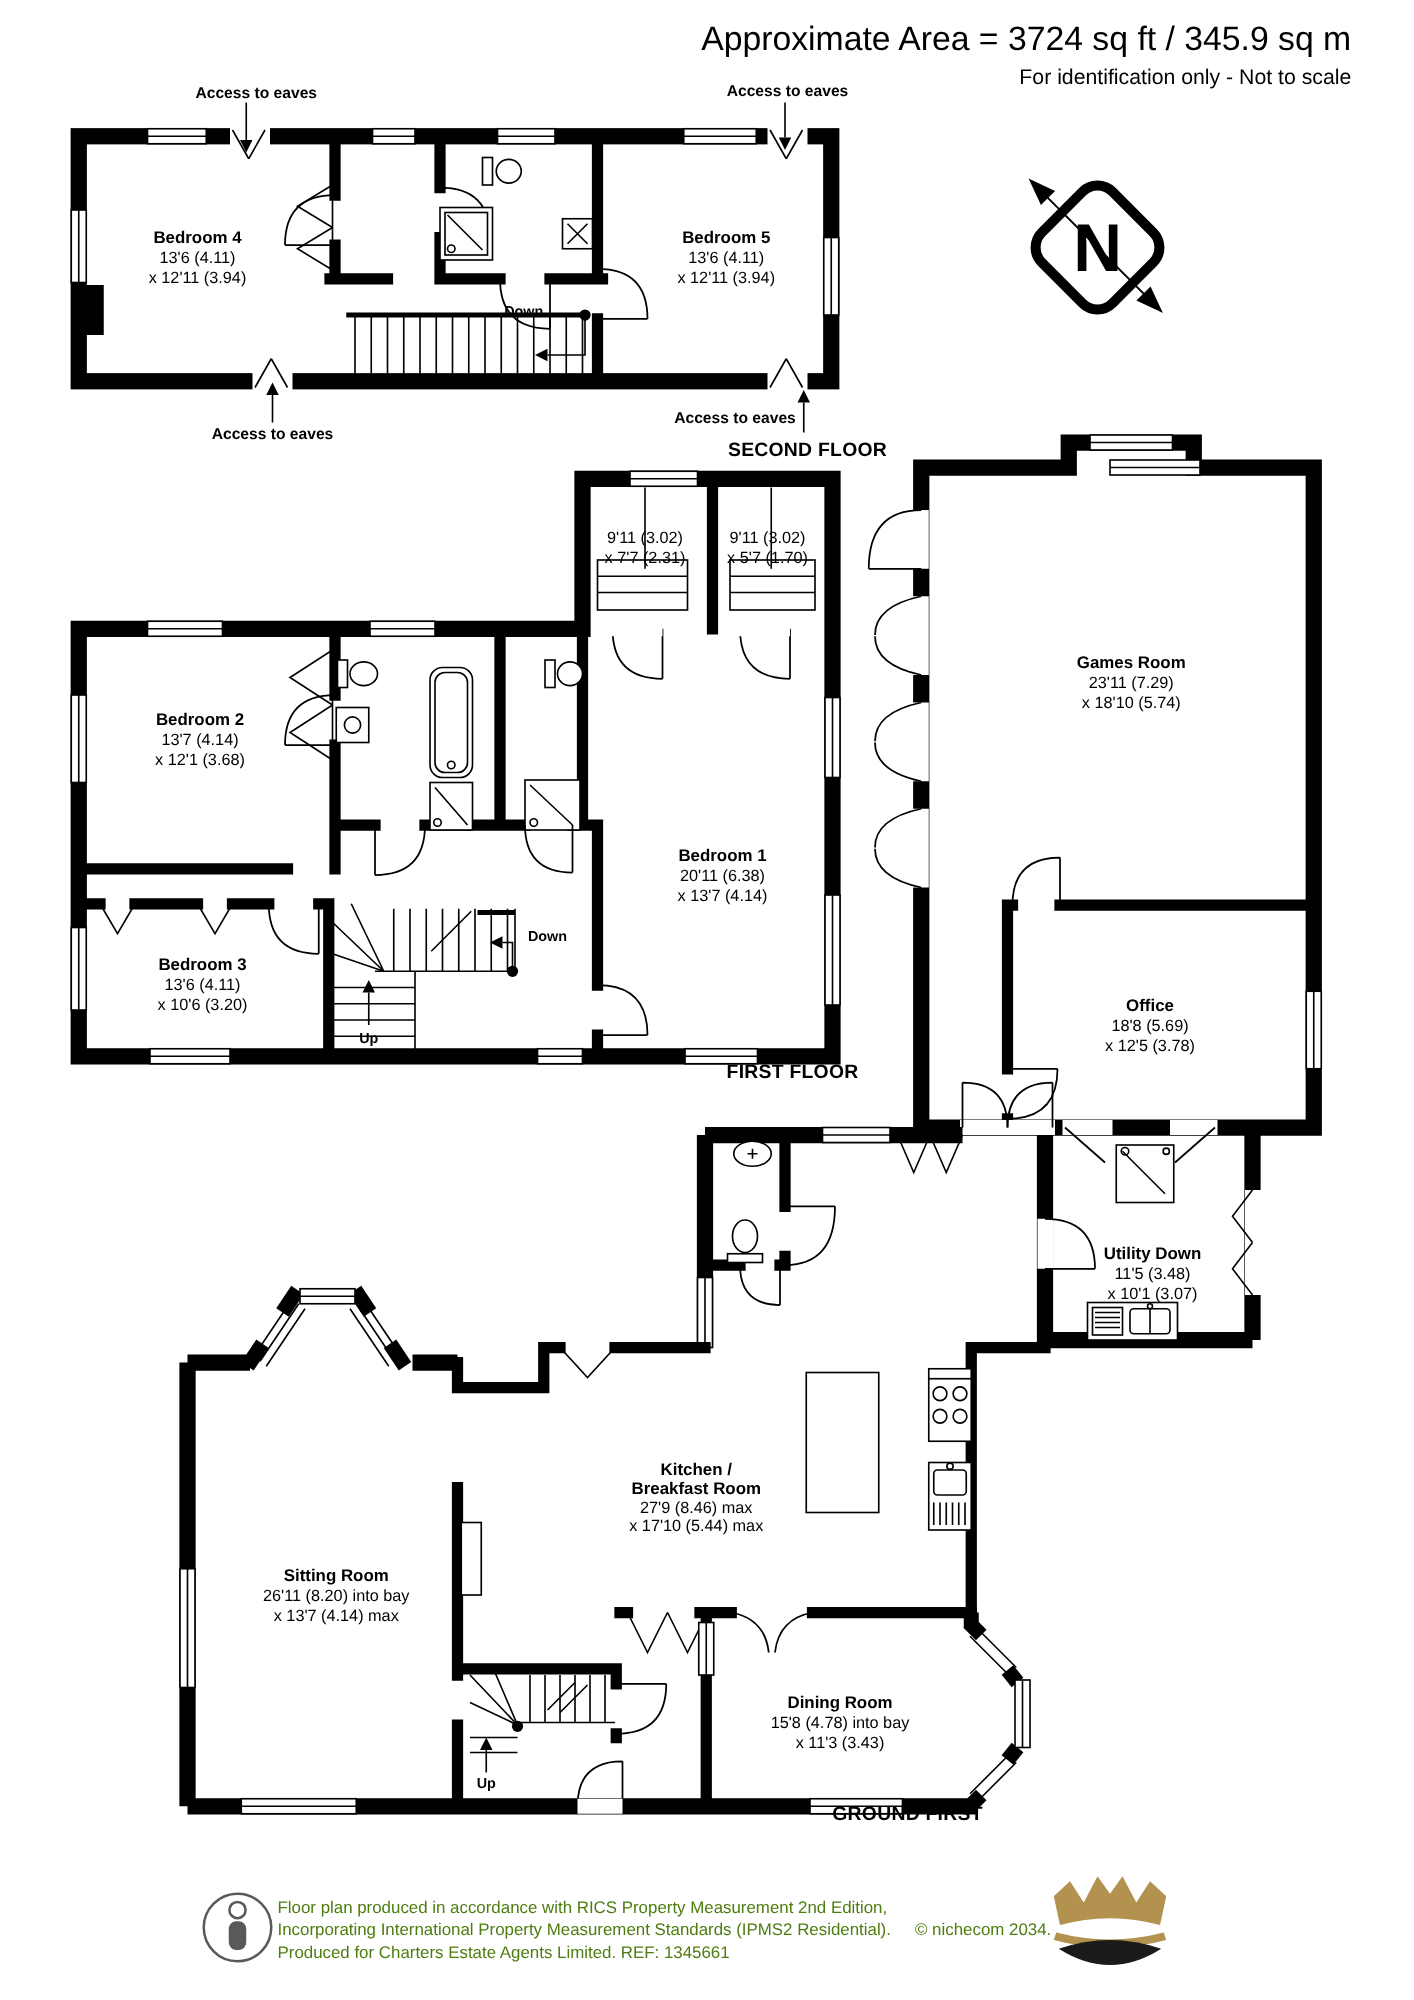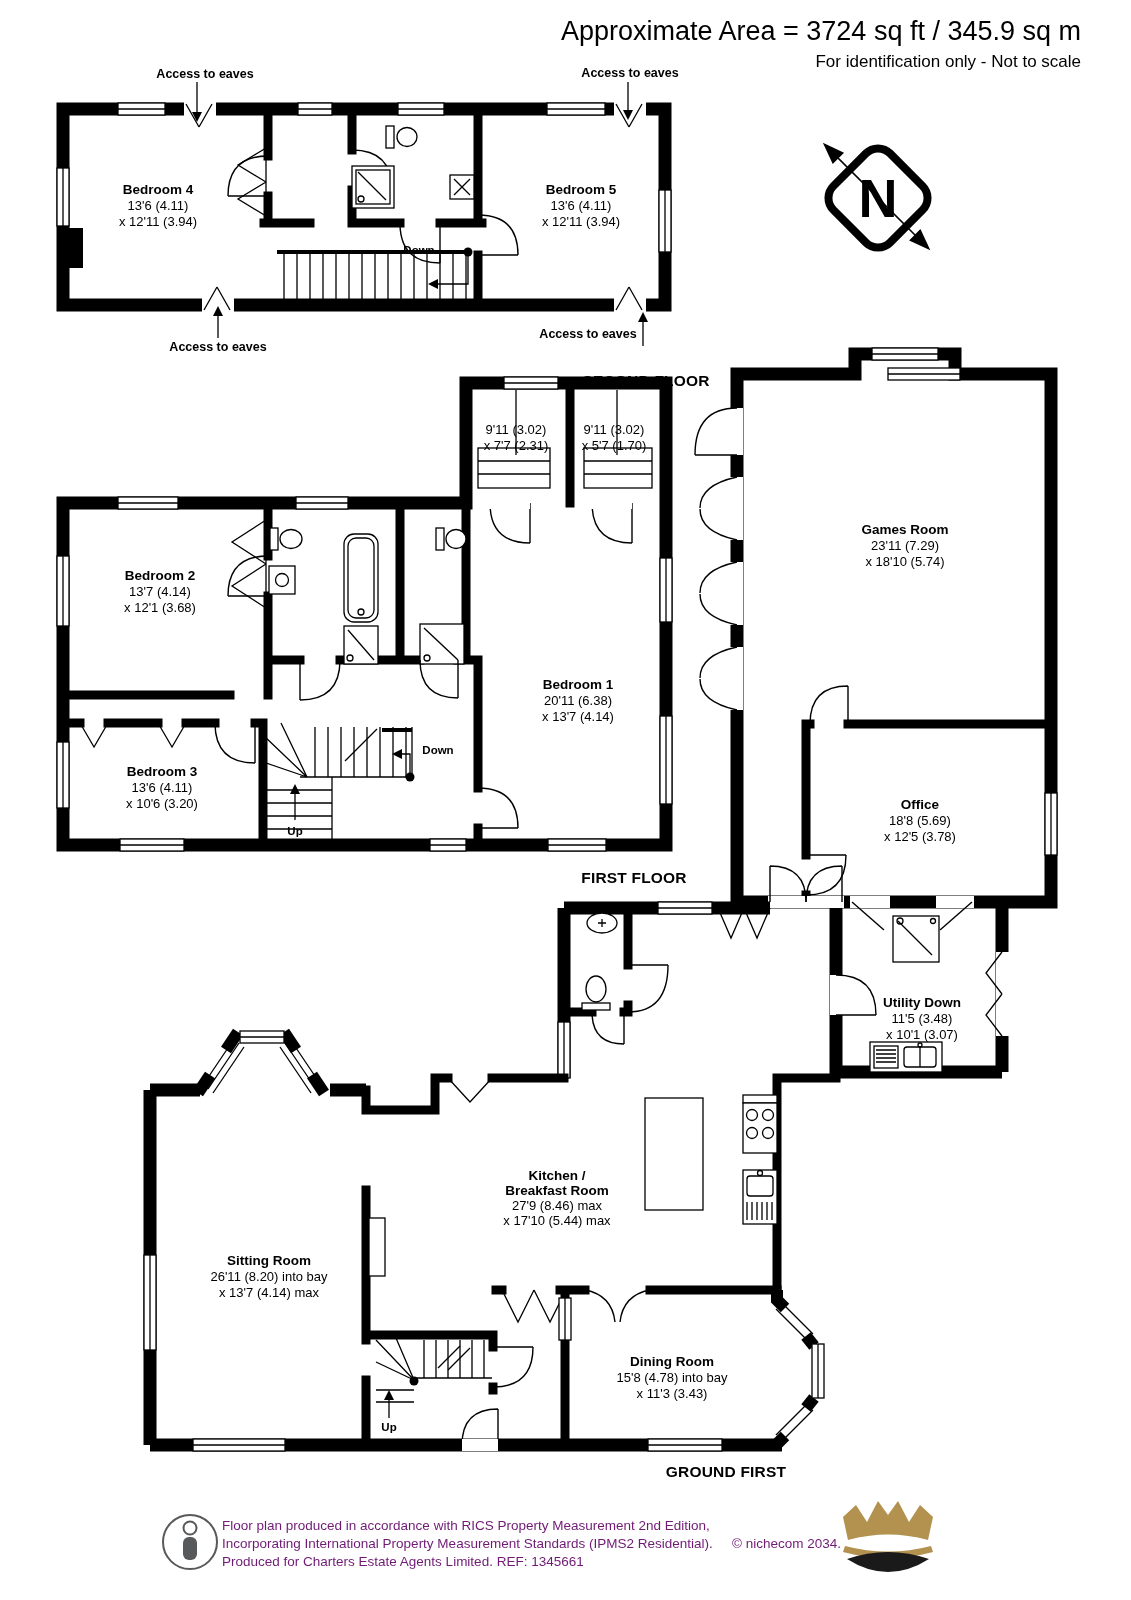--- a/index.html
+++ b/index.html
@@ -15,28 +15,28 @@
   .wf{fill:#fff;stroke:#000;stroke-width:1.3;}
   .gap{fill:#fff;stroke:none;}
   .blk{fill:#000;stroke:none;}
   .rail{stroke:#000;stroke-width:4;fill:none;}
   
   .lbl{position:absolute;transform:translate(-50%,-50%);text-align:center;
        font-size:13px;line-height:16px;white-space:nowrap;}
   .lbl span{display:block;}
   .nm{font-weight:bold;font-size:13.5px;}
   .ft{position:absolute;transform:translate(-50%,-50%);font-weight:bold;
-      font-size:15.5px;white-space:nowrap;letter-spacing:.2px;margin-top:20px;}
+      font-size:15.5px;white-space:nowrap;letter-spacing:.2px;}
   .eave{position:absolute;transform:translate(-50%,-50%);font-weight:bold;
         font-size:12.5px;white-space:nowrap;}
   .sm{position:absolute;transform:translate(-50%,-50%);font-weight:bold;
       font-size:11.5px;white-space:nowrap;}
   .hdr{position:absolute;right:50px;top:16px;font-size:27px;white-space:nowrap;}
   .hdr2{position:absolute;right:50px;top:52px;font-size:17px;white-space:nowrap;}
-  .foot{position:absolute;color:#701a75;font-size:13.5px;white-space:nowrap;}
+  .foot{position:absolute;color:#4d7c0f;font-size:13.5px;white-space:nowrap;}
   .dress{font-size:13px;}
 </style>
 </head>
 <body>
 
 <div class="stage">
 
 <svg width="1131" height="1600" viewBox="0 0 1131 1600">
 
   <g>

